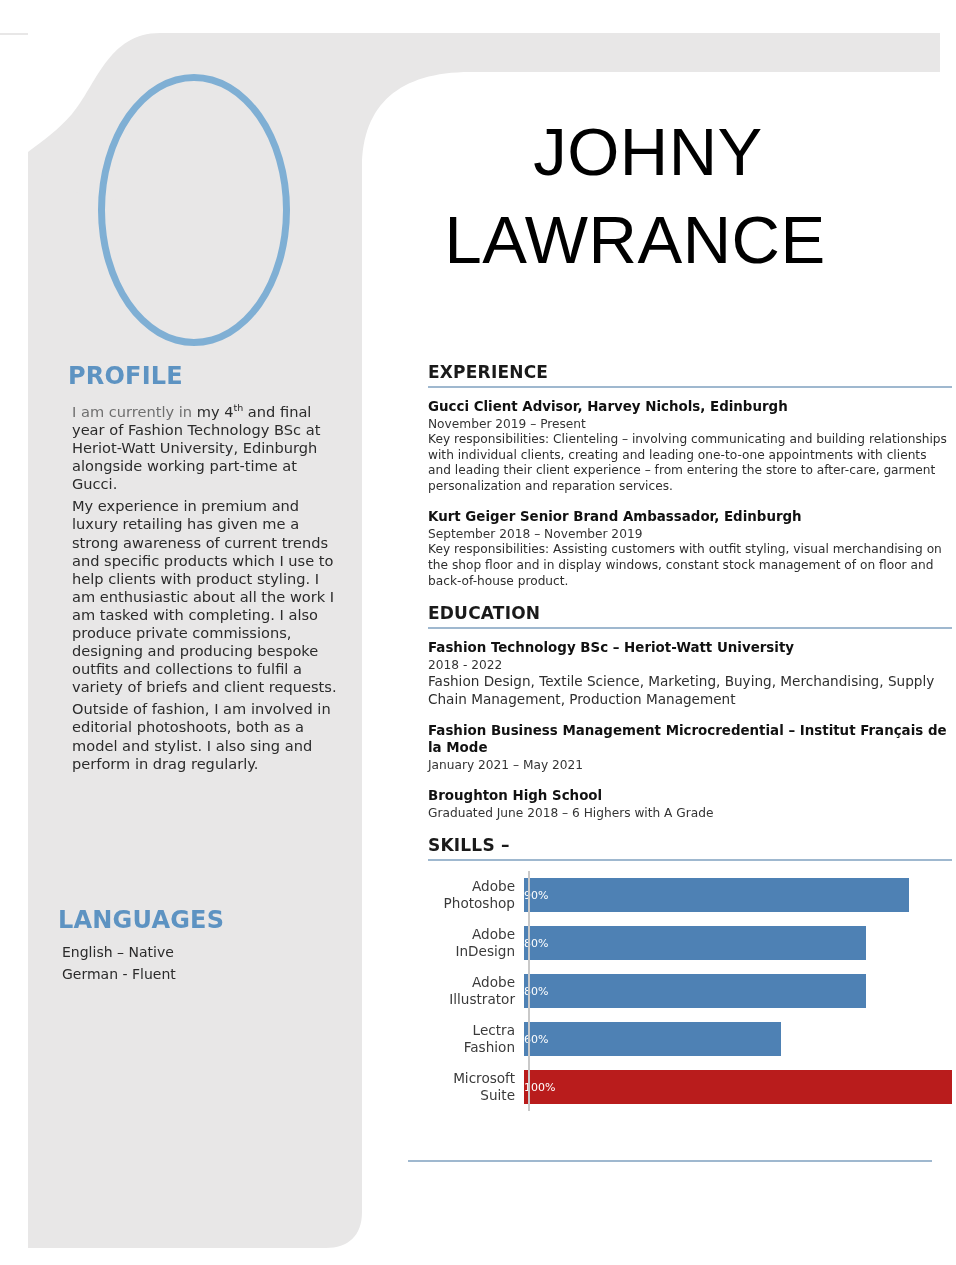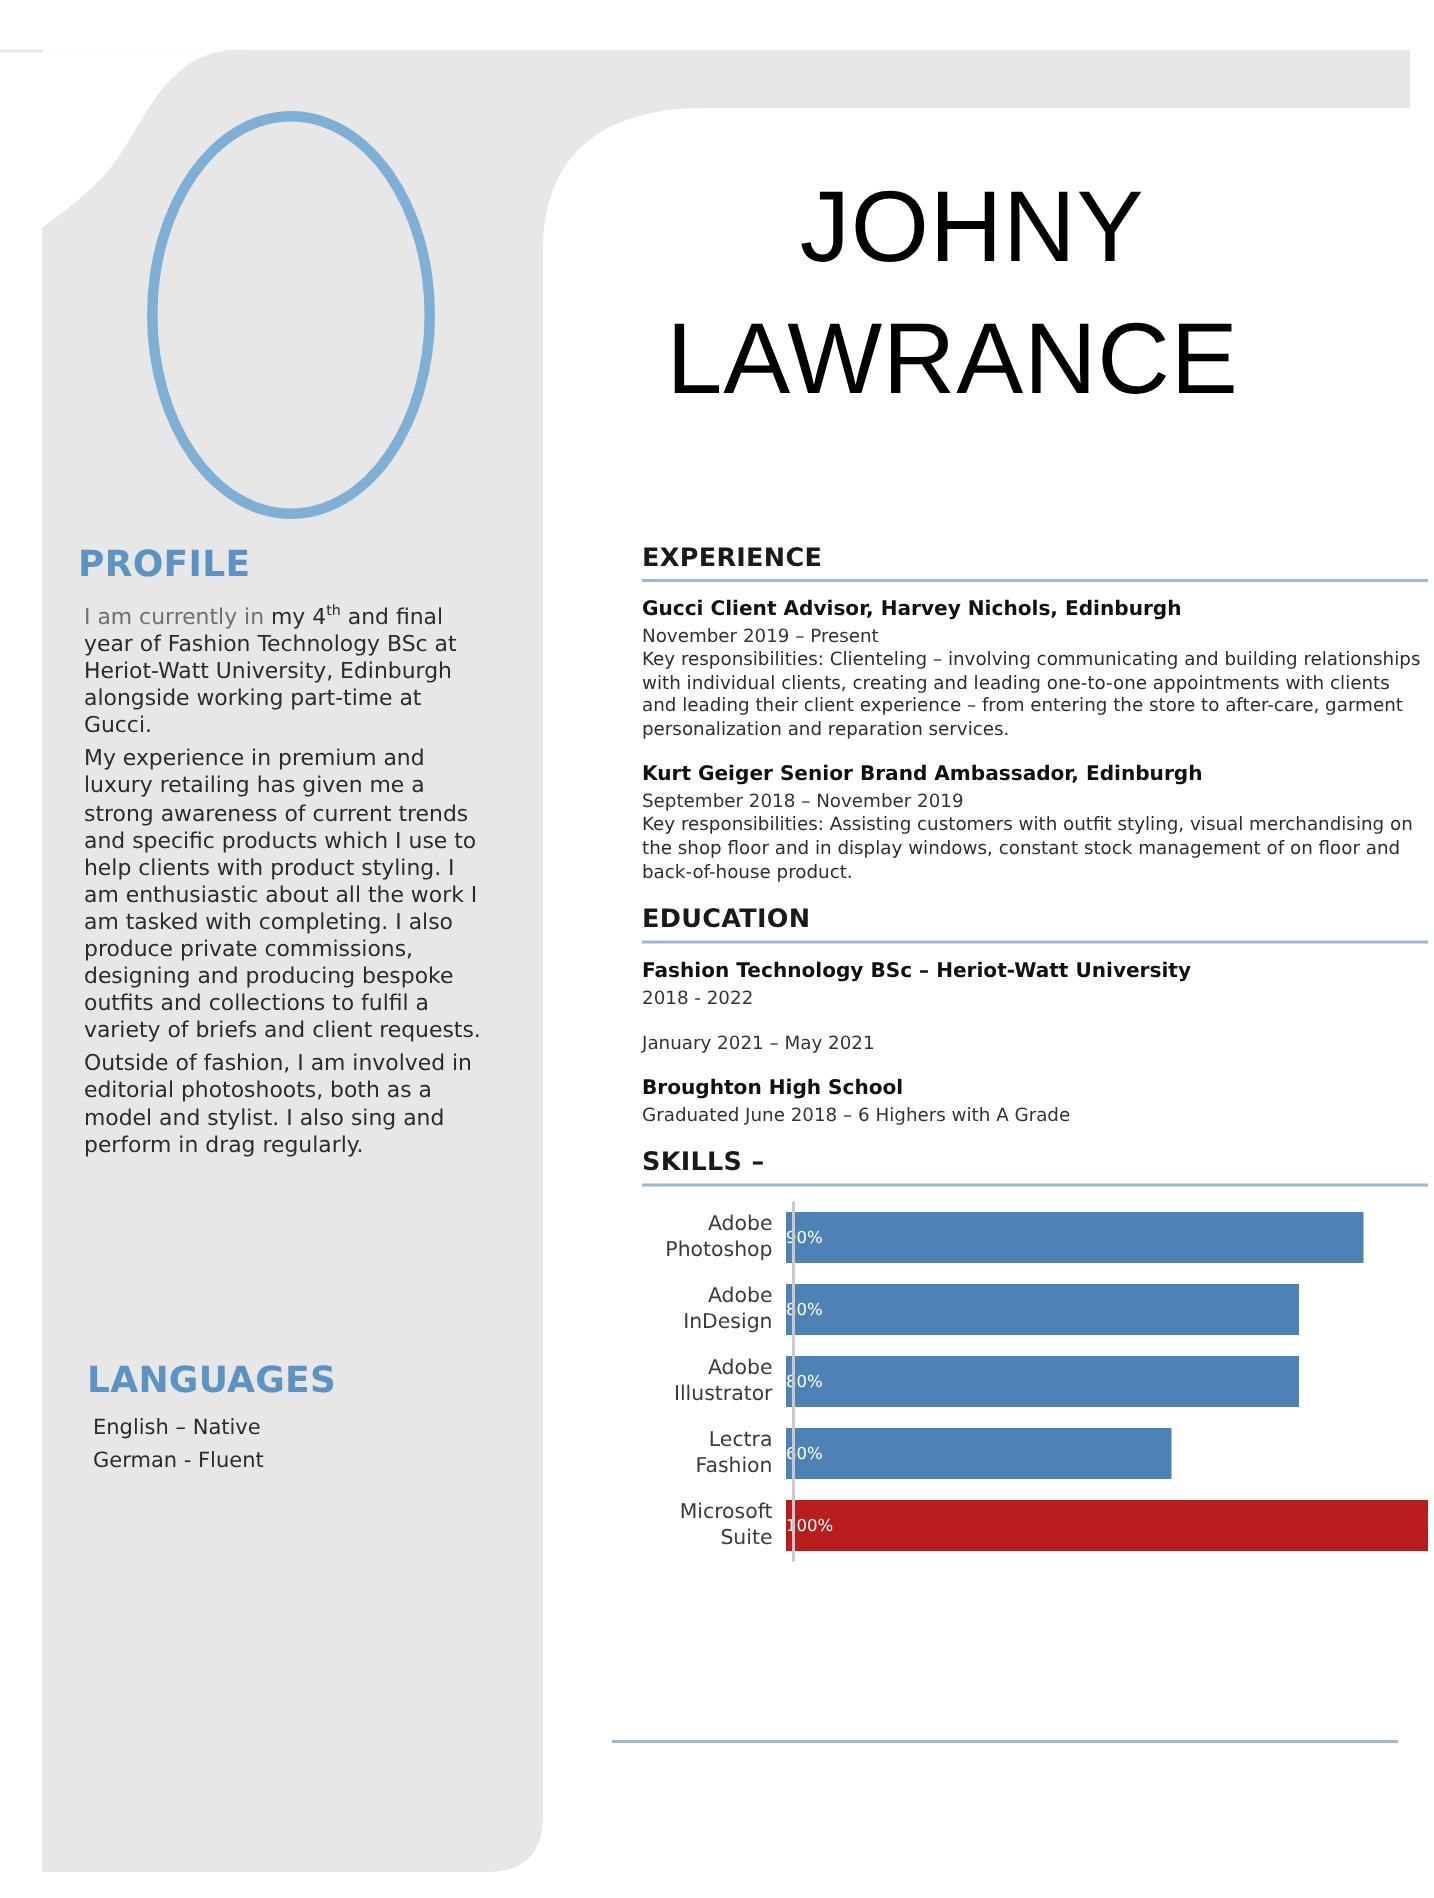--- a/index.html
+++ b/index.html
@@ -55,21 +55,21 @@
     letter-spacing: 0.5px;
     color: #000000;
     white-space: nowrap;
   }
   #name-header .nm-first { padding-left: 26px; }
   #name-header .nm-last  { padding-left: 0px; }
 
   
   #sidebar {
     position: absolute;
-    left: 52px;
+    left: 68px;
     top: 362px;
     width: 280px;
     z-index: 3;
   }
   .side-heading {
     font-size: 24px;
     font-weight: bold;
     color: #5D93C2;
     letter-spacing: 0.2px;
     margin: 0 0 9px 0;
@@ -282,23 +282,25 @@
     </div>
   </div>
 
   <div class="sec">
     <div class="sec-title">EDUCATION</div>
     <div class="sec-rule"></div>
 
     <div class="entry">
       <div class="entry-title">Fashion Technology BSc – Heriot-Watt University</div>
       <div class="entry-date">2018 - 2022</div>
-    </div>
-
-    <div class="entry">
+      <div class="entry-desc-lg">Fashion Design, Textile Science, Marketing, Buying, Merchandising, Supply Chain Management, Production Management</div>
+    </div>
+
+    <div class="entry">
+      <div class="entry-title">Fashion Business Management Microcredential – Institut Français de la Mode</div>
       <div class="entry-date">January 2021 – May 2021</div>
     </div>
 
     <div class="entry">
       <div class="entry-title">Broughton High School</div>
       <div class="entry-date">Graduated June 2018 – 6 Highers with A Grade</div>
     </div>
   </div>
 
   <div class="sec">

